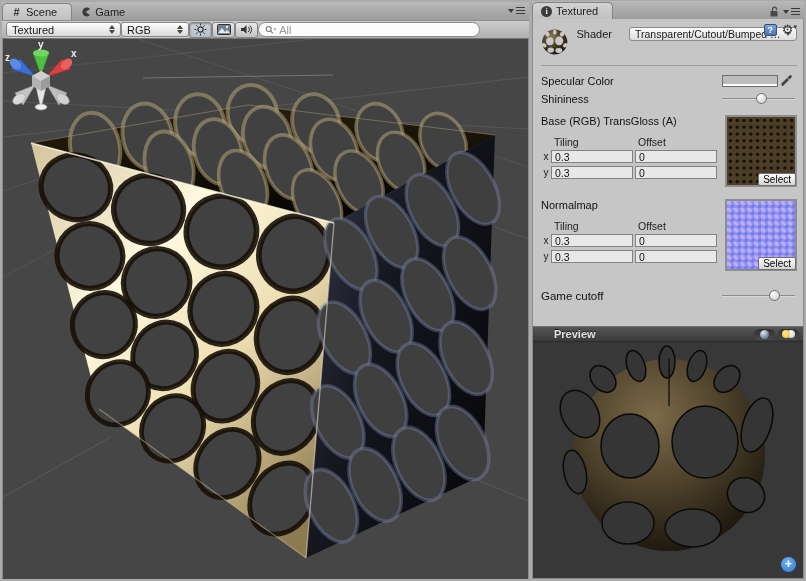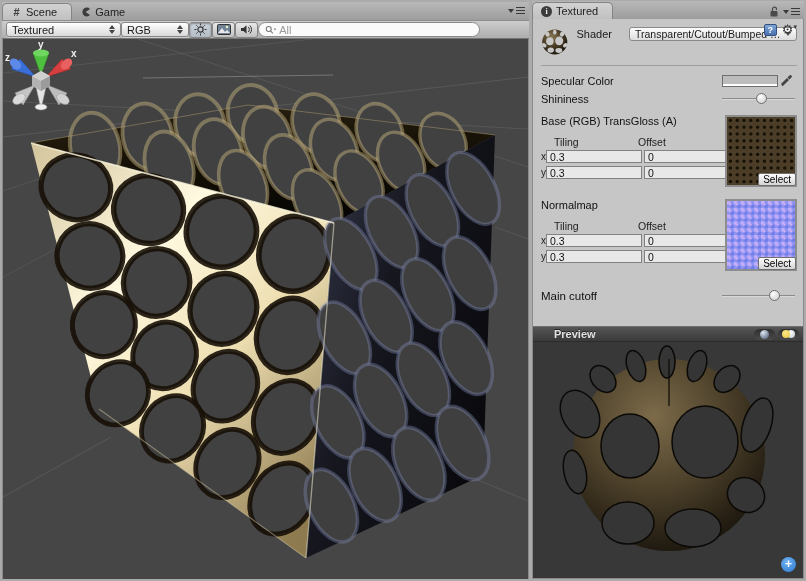--- a/index.html
+++ b/index.html
@@ -67,21 +67,21 @@
   .slider .knob { position:absolute; top:1px; width:11px; height:11px; margin-left:-6px; border-radius:50%; background:radial-gradient(circle at 35% 30%,#ffffff,#c9c9c9); border:1px solid #6f6f6f; }
 
   .tex-section { position:relative; margin-top:8px; min-height:74px; }
   .tex-title { height:15px; color:#111; }
   .tiling-grid { margin-top:6px; width:185px; }
   .tg-row { display:flex; align-items:center; height:15px; margin-bottom:1px; }
   .tg-axis { width:10px; text-align:center; color:#222; font-size:10px; }
   .tg-head { display:flex; height:13px; font-size:10.5px; color:#222; }
   .tg-head span { width:84px; padding-left:3px; }
   .tg-head .lead { width:10px; padding:0; }
-  .tg-row input { width:96px; height:13px; margin-right:2px; border:1px solid #828282; background:#e8e8e8; font-size:10.5px; padding:0 3px; font-family:"Liberation Sans",sans-serif; color:#111; }
+  .tg-row input { width:82px; height:13px; margin-right:2px; border:1px solid #828282; background:#e8e8e8; font-size:10.5px; padding:0 3px; font-family:"Liberation Sans",sans-serif; color:#111; }
   .tex-thumb { position:absolute; right:0; top:0; width:72px; height:72px; border:2px solid #8d8d8d; background:#444; }
   .tex-thumb svg { display:block; }
   .select-btn { position:absolute; right:-1px; bottom:-1px; height:13px; font-size:10px; font-family:"Liberation Sans",sans-serif; padding:0 4px; border:1px solid #6f6f6f; border-radius:2px; background:linear-gradient(#fefefe,#d5d5d5); cursor:pointer; }
 
   .alpha-row { margin-top:14px; }
   .alpha-row .prop-label { font-size:11.5px; }
 
   .preview { flex:1; display:flex; flex-direction:column; border-top:1px solid #6f6f6f; }
   .preview-hdr { height:15px; background:linear-gradient(#555555,#3a3a3a); border-bottom:1px solid #2c2c2c; display:flex; align-items:center; justify-content:space-between; padding:0 4px 0 7px; }
   .preview-hdr .title { color:#e2e2e2; font-weight:bold; font-size:11px; text-shadow:0 -1px 0 rgba(0,0,0,.6);padding-left:14px; }
@@ -446,21 +446,21 @@
                 <circle cx="3.4" cy="3.4" r="1" fill="#e0b8f4"></circle>
               </pattern>
             </defs>
             <rect width="68" height="68" fill="url(#pNormal)"></rect>
           </svg>
           <button class="select-btn">Select</button>
         </div>
       </div>
 
       <div class="prop-row alpha-row">
-        <span class="prop-label">Main cutoff</span>
+        <span class="prop-label">Game cutoff</span>
         <div class="ctrl">
           <div class="slider">
             <div class="track"></div>
             <div class="knob" style="left: 72%;"></div>
           </div>
         </div>
       </div>
     </div>
 
     <div class="preview">

